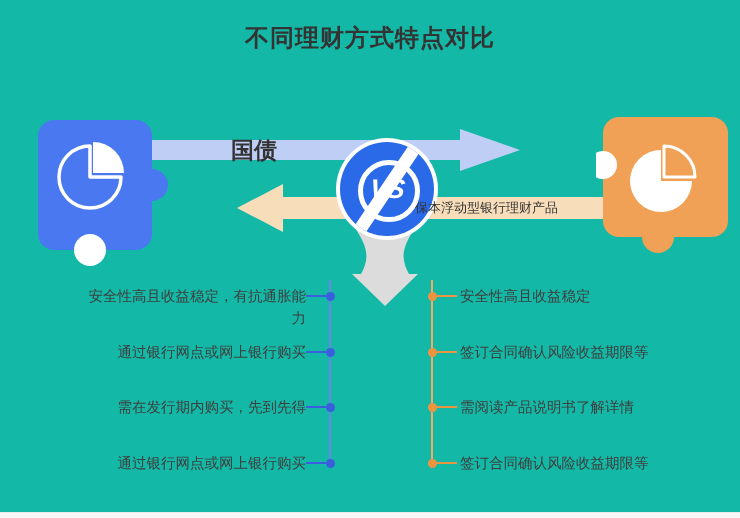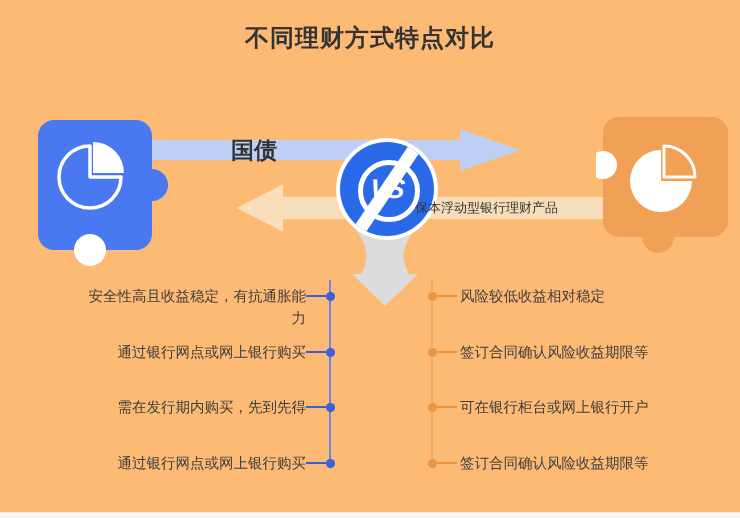--- a/index.html
+++ b/index.html
@@ -1,17 +1,17 @@
 <!DOCTYPE html>
 <html><head>
 <meta charset="utf-8">
 <style>
   html,body{margin:0;padding:0;background:#ffffff;}
   body{font-family:"Liberation Sans","DejaVu Sans",sans-serif;}
-  .page{position:relative;width:740px;height:518px;background:#fdba74;overflow:hidden;}
+  .page{position:relative;width:740px;height:518px;background:#14b8a6;overflow:hidden;}
 
   .title{position:absolute;left:0;top:22px;width:740px;text-align:center;
          font-size:24px;font-weight:700;color:#333333;letter-spacing:1px;}
 
   svg{display:block;}
   .abs{position:absolute;}
 
   
   .arrow-blue{left:148px;top:126px;z-index:1;}
   .arrow-orange{left:237px;top:184px;z-index:1;}
@@ -123,31 +123,31 @@
     <span class="conn"></span>
     <span class="dot"></span>
   </div>
   <div class="row row-l" style="top:452px;">
     <span class="txt">通过银行网点或网上银行购买</span>
     <span class="conn"></span>
     <span class="dot"></span>
   </div>
 
   <div class="row row-r" style="top:285px;">
-    <span class="txt">风险较低收益相对稳定</span>
+    <span class="txt">安全性高且收益稳定</span>
     <span class="conn"></span>
     <span class="dot"></span>
   </div>
   <div class="row row-r" style="top:341px;">
     <span class="txt">签订合同确认风险收益期限等</span>
     <span class="conn"></span>
     <span class="dot"></span>
   </div>
   <div class="row row-r" style="top:396px;">
-    <span class="txt">可在银行柜台或网上银行开户</span>
+    <span class="txt">需阅读产品说明书了解详情</span>
     <span class="conn"></span>
     <span class="dot"></span>
   </div>
   <div class="row row-r" style="top:452px;">
     <span class="txt">签订合同确认风险收益期限等</span>
     <span class="conn"></span>
     <span class="dot"></span>
   </div>
 
   <div class="bottom-bar"></div>

